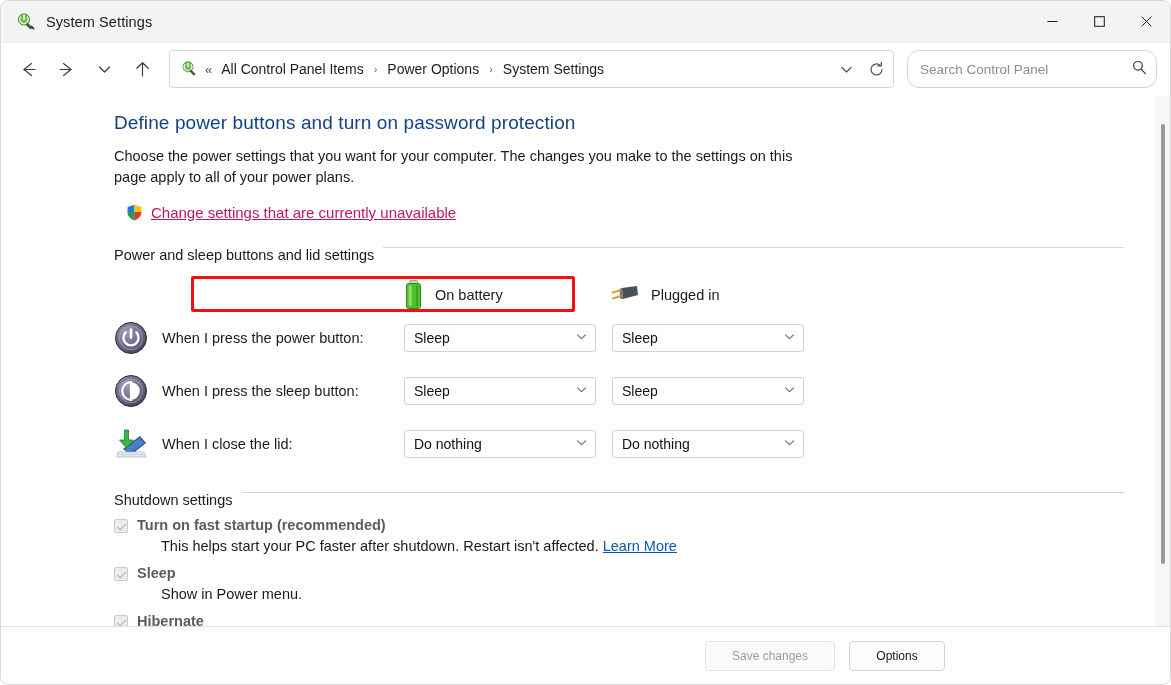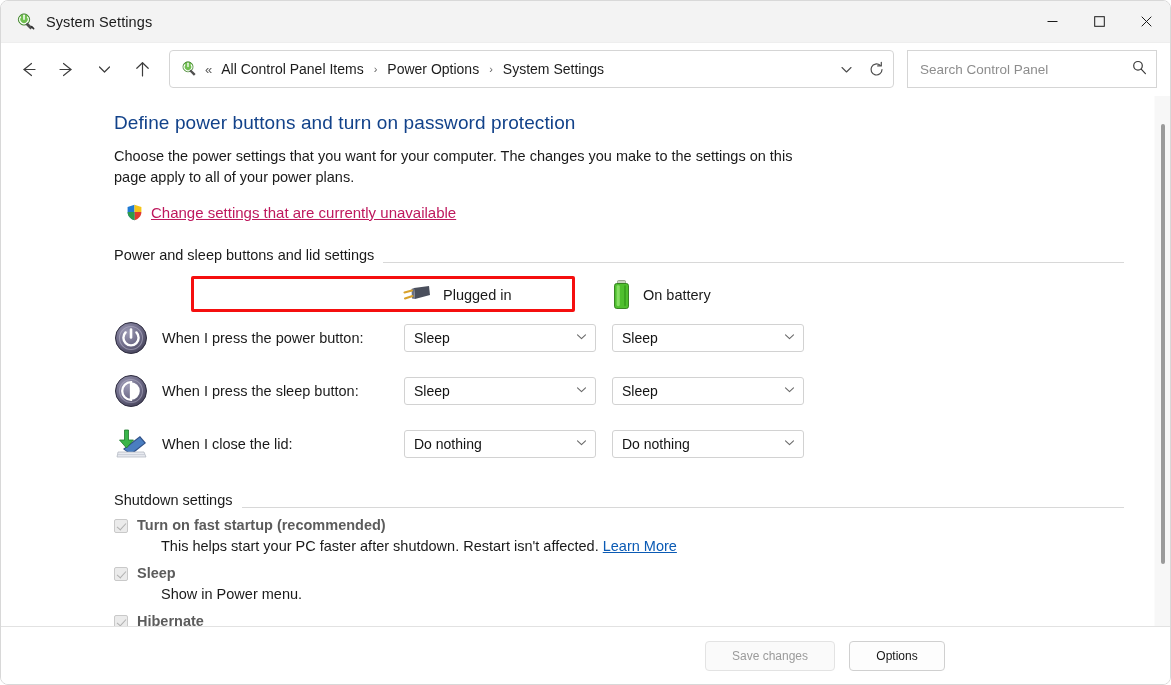--- a/index.html
+++ b/index.html
@@ -94,21 +94,21 @@
     width: 30px; height: 32px;
     display: flex; align-items: center; justify-content: center;
     border-radius: 3px; cursor: default; flex: 0 0 auto;
   }
 
   .searchbox {
     flex: 0 0 250px;
     height: 38px;
     margin-left: 13px;
     border: 1px solid #d5d5d5;
-    border-radius: 0;
+    border-radius: 12px;
     background: #ffffff;
     display: flex; align-items: center;
     padding: 0 8px 0 12px;
   }
   .searchbox input {
     flex: 1 1 auto; border: none; outline: none;
     font-family: "Liberation Sans", sans-serif;
     font-size: 13.5px; color: #1c1c1c;
     background: transparent;
   }
@@ -165,21 +165,21 @@
   .shield { width: 17px; height: 17px; flex: 0 0 17px; }
   .uac-link {
     font-size: 15px;
     color: #be185d;
     text-decoration: underline;
     cursor: default;
   }
 
   
   .section-head {
-    display: flex; align-items: flex-end;
+    display: flex; align-items: flex-start;
     margin-top: 22px;
     gap: 9px;
   }
   .section-head .lbl {
     font-size: 14.5px; color: #1a1a1a; white-space: nowrap;
   }
   .section-head .rule {
     flex: 1 1 auto; height: 1px; background: #d8d8d8;
   }
 
@@ -438,40 +438,40 @@
           <span class="uac-link">Change settings that are currently unavailable</span>
         </div>
 
         <div class="section-head">
           <span class="lbl">Power and sleep buttons and lid settings</span>
           <span class="rule"></span>
         </div>
 
         <div class="col-headers">
           <div class="col-head">
+            <span class="battery-ico">
+              <svg viewBox="0 0 22 32" width="22" height="32">
+                <rect x="6.5" y="1.5" width="8" height="3.2" rx="1" fill="#c9d2c0" stroke="#7b8a72" stroke-width="0.7"></rect>
+                <rect x="3.5" y="4.5" width="14" height="25" rx="2.2" fill="#4fbf2e" stroke="#2e7a18" stroke-width="0.9"></rect>
+                <rect x="5.6" y="6.2" width="3.2" height="21" rx="1.4" fill="#8fe36c" opacity="0.85"></rect>
+                <rect x="13" y="6.2" width="2" height="21" rx="1" fill="#2e9318" opacity="0.6"></rect>
+              </svg>
+            </span>
+            <span class="ctext">On battery</span>
+          </div>
+          <div class="col-head">
             <span class="plug-ico">
               <svg viewBox="0 0 30 24" width="30" height="24">
                 <path d="M11 5 L26 3 L27 12 L12 16 Z" fill="#4a4f5c"></path>
                 <path d="M11 5 L12 16 L9 15.5 L8.5 6 Z" fill="#6b7183"></path>
                 <path d="M9 7.5 L1.5 9.5" stroke="#d9a22b" stroke-width="2.1" stroke-linecap="round"></path>
                 <path d="M9.5 13 L2 15.5" stroke="#d9a22b" stroke-width="2.1" stroke-linecap="round"></path>
               </svg>
             </span>
             <span class="ctext">Plugged in</span>
-          </div>
-          <div class="col-head">
-            <span class="battery-ico">
-              <svg viewBox="0 0 22 32" width="22" height="32">
-                <rect x="6.5" y="1.5" width="8" height="3.2" rx="1" fill="#c9d2c0" stroke="#7b8a72" stroke-width="0.7"></rect>
-                <rect x="3.5" y="4.5" width="14" height="25" rx="2.2" fill="#4fbf2e" stroke="#2e7a18" stroke-width="0.9"></rect>
-                <rect x="5.6" y="6.2" width="3.2" height="21" rx="1.4" fill="#8fe36c" opacity="0.85"></rect>
-                <rect x="13" y="6.2" width="2" height="21" rx="1" fill="#2e9318" opacity="0.6"></rect>
-              </svg>
-            </span>
-            <span class="ctext">On battery</span>
           </div>
         </div>
 
         <div class="setting-row">
           <span class="row-icon">
             <svg viewBox="0 0 34 34" width="34" height="34">
               <defs>
                 <radialGradient id="pbg" cx="38%" cy="32%" r="78%">
                   <stop offset="0%" stop-color="#9d9bb5"></stop>
                   <stop offset="55%" stop-color="#6e6b88"></stop>

